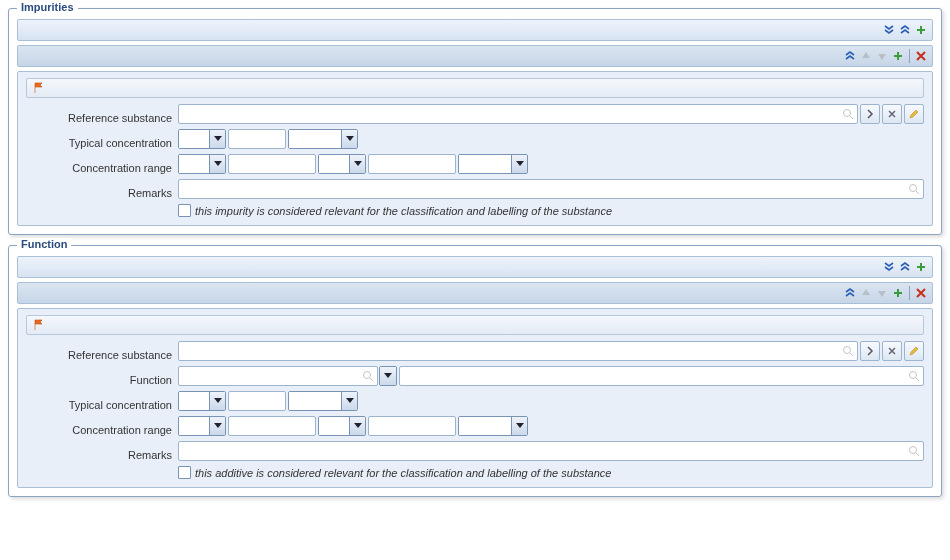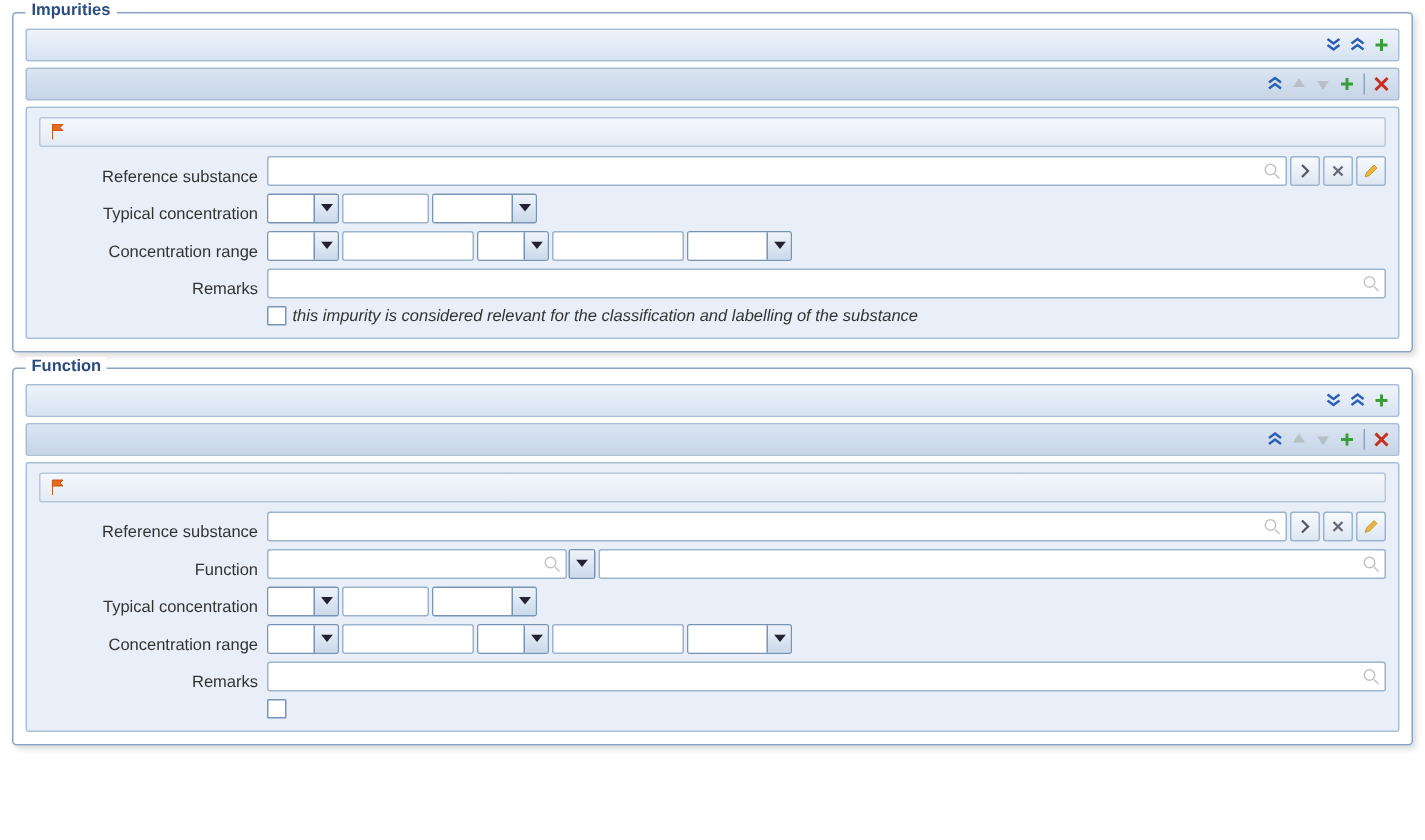--- a/index.html
+++ b/index.html
@@ -359,16 +359,17 @@
           <div class="text-input long withmag">
             <svg class="mag" width="12" height="12" viewBox="0 0 12 12">
                 <circle cx="5" cy="5" r="3.5" stroke="#888" fill="none"></circle>
                 <path d="M8 8 L11 11" stroke="#888"></path>
               </svg>
           </div>
         </div>
       </div>
       <div class="chk-row">
         <div class="checkbox"></div>
+        <span>this additive is considered relevant for the classification and labelling of the substance</span>
       </div>
     </div>
   </div>
 </div>
 
 </body></html>

